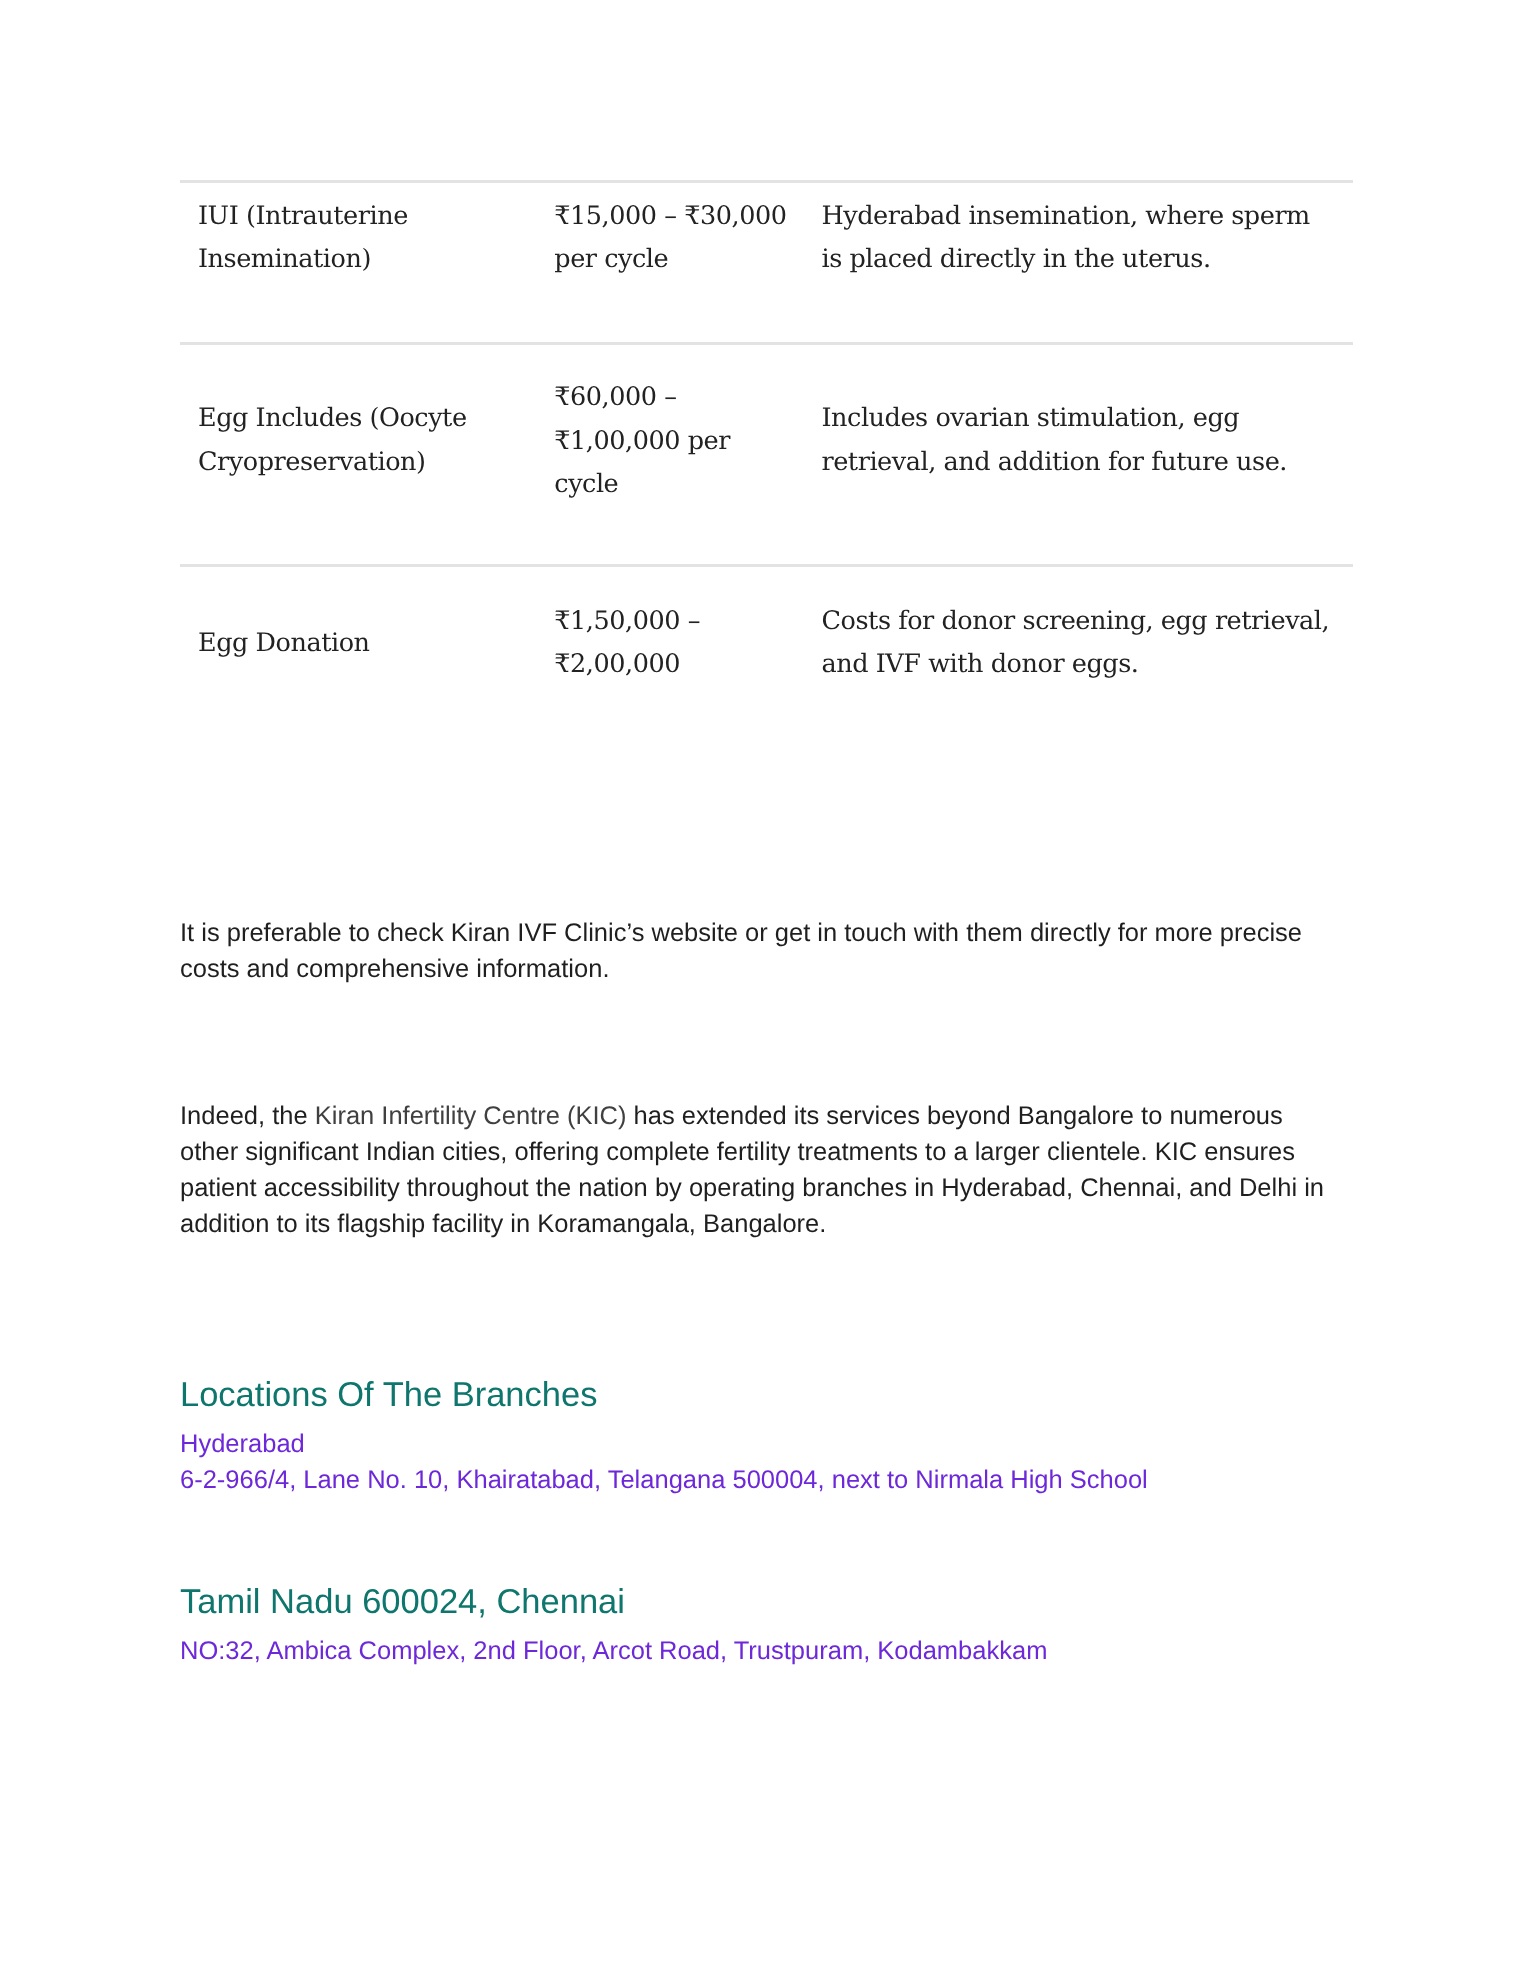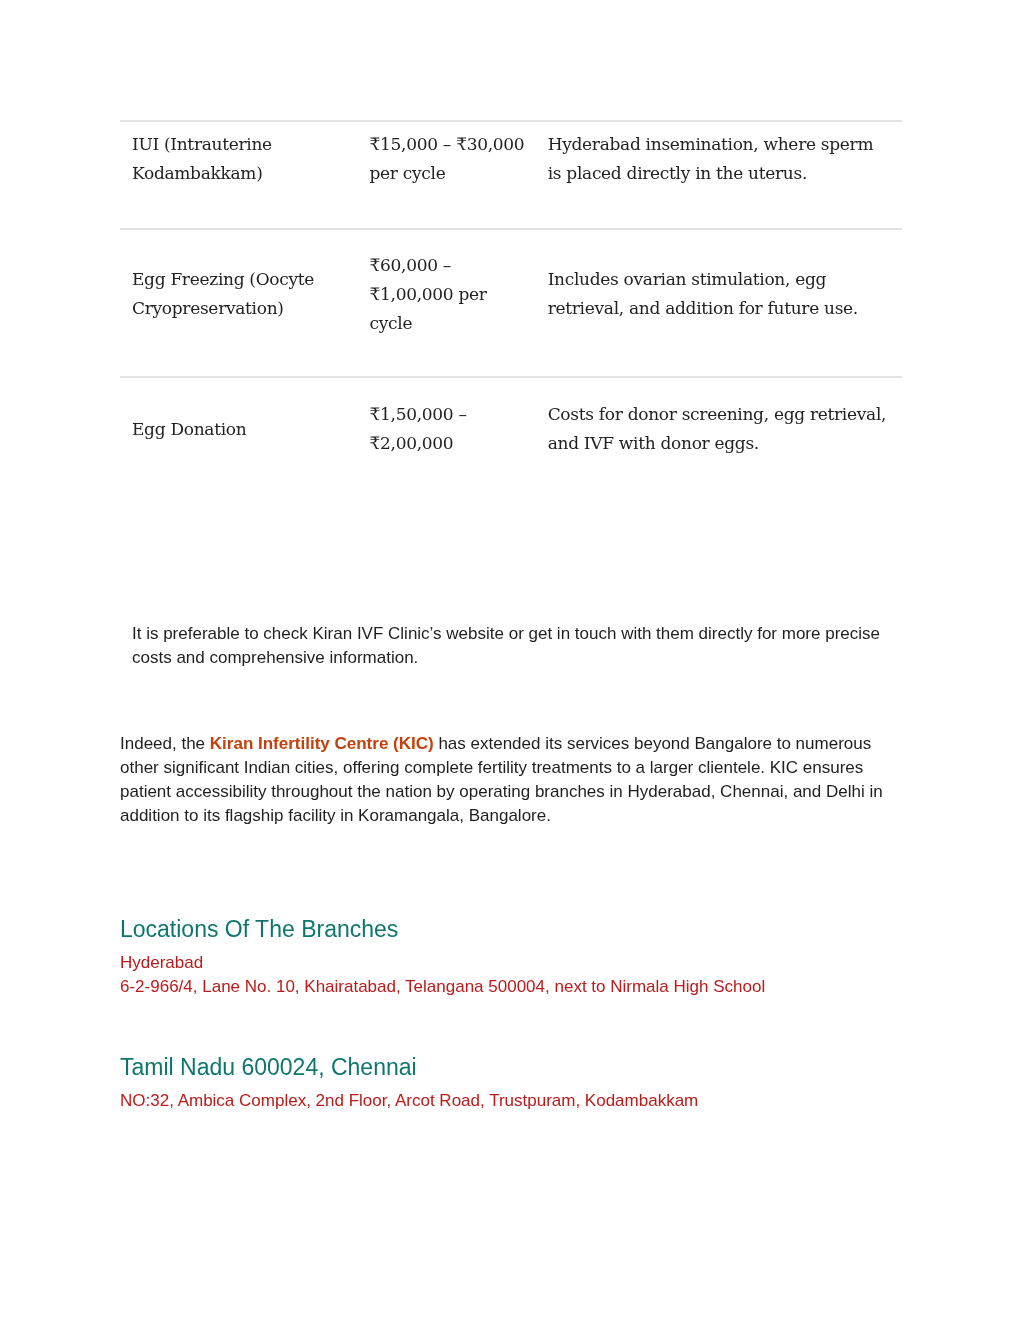--- a/index.html
+++ b/index.html
@@ -55,73 +55,73 @@
       position: absolute;
       left: 0;
       width: 770px;
       font-size: 17px;
       line-height: 24px;
       color: #1f1f1f;
     }
     .p1 { top: 610px; }
     .p2 { top: 732px; }
     .link {
-      color: #c2410c;
-      font-weight: bold;
+      color: #404040;
+      font-weight: normal;
       text-decoration: none;
     }
     .h2 {
       position: absolute;
       left: 0;
       font-size: 23px;
       line-height: 28px;
       color: #0f766e;
       font-weight: normal;
       margin: 0;
     }
     .h-locations { top: 915px; }
     .h-chennai { top: 1053px; }
     .line {
       position: absolute;
       left: 0;
       font-size: 17px;
       line-height: 24px;
-      color: #b91c1c;
+      color: #6d28d9;
       white-space: nowrap;
     }
     .l-hyd-city { top: 951px; }
     .l-hyd-addr { top: 975px; }
     .l-chen-addr { top: 1089px; }
   </style>
 </head>
 <body>
 
 <div class="page">
 
   <table class="costs">
     <tbody>
       <tr class="r1">
-        <td class="c1">IUI (Intrauterine Kodambakkam)</td>
+        <td class="c1">IUI (Intrauterine Insemination)</td>
         <td class="c2">₹15,000 – ₹30,000 per cycle</td>
         <td class="c3">Hyderabad insemination, where sperm is placed directly in the uterus.</td>
       </tr>
       <tr class="r2">
-        <td class="c1">Egg Freezing (Oocyte Cryopreservation)</td>
+        <td class="c1">Egg Includes (Oocyte Cryopreservation)</td>
         <td class="c2">₹60,000 – ₹1,00,000 per cycle</td>
         <td class="c3">Includes ovarian stimulation, egg retrieval, and addition for future use.</td>
       </tr>
       <tr class="r3">
         <td class="c1">Egg Donation</td>
         <td class="c2">₹1,50,000 – ₹2,00,000</td>
         <td class="c3">Costs for donor screening, egg retrieval, and IVF with donor eggs.</td>
       </tr>
     </tbody>
   </table>
 
-  <p class="para p1 sans" style="margin:12px">It is preferable to check Kiran IVF Clinic’s website or get in touch with them directly for more precise costs and comprehensive information.</p>
+  <p class="para p1 sans" style="margin:0">It is preferable to check Kiran IVF Clinic’s website or get in touch with them directly for more precise costs and comprehensive information.</p>
 
   <p class="para p2 sans" style="margin:0"><span>Indeed, the </span><a class="link" href="#">Kiran Infertility Centre (KIC)</a><span> has extended its services beyond Bangalore to numerous other significant Indian cities, offering complete fertility treatments to a larger clientele. KIC ensures patient accessibility throughout the nation by operating branches in Hyderabad, Chennai, and Delhi in addition to its flagship facility in Koramangala, Bangalore.</span></p>
 
   <h2 class="h2 h-locations sans">Locations Of The Branches</h2>
   <div class="line l-hyd-city sans">Hyderabad</div>
   <div class="line l-hyd-addr sans">6-2-966/4, Lane No. 10, Khairatabad, Telangana 500004, next to Nirmala High School</div>
 
   <h2 class="h2 h-chennai sans">Tamil Nadu 600024, Chennai</h2>
   <div class="line l-chen-addr sans">NO:32, Ambica Complex, 2nd Floor, Arcot Road, Trustpuram, Kodambakkam</div>
 

